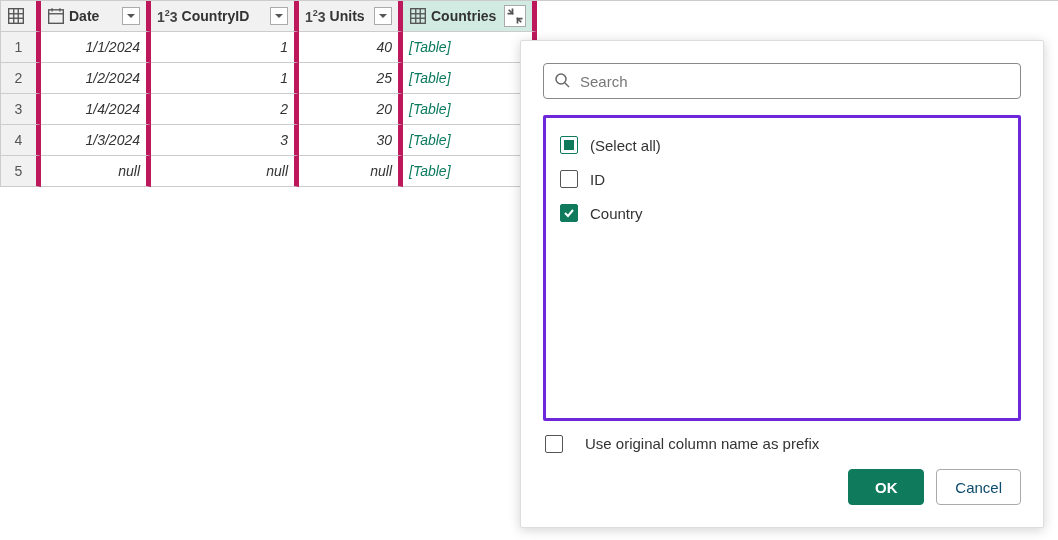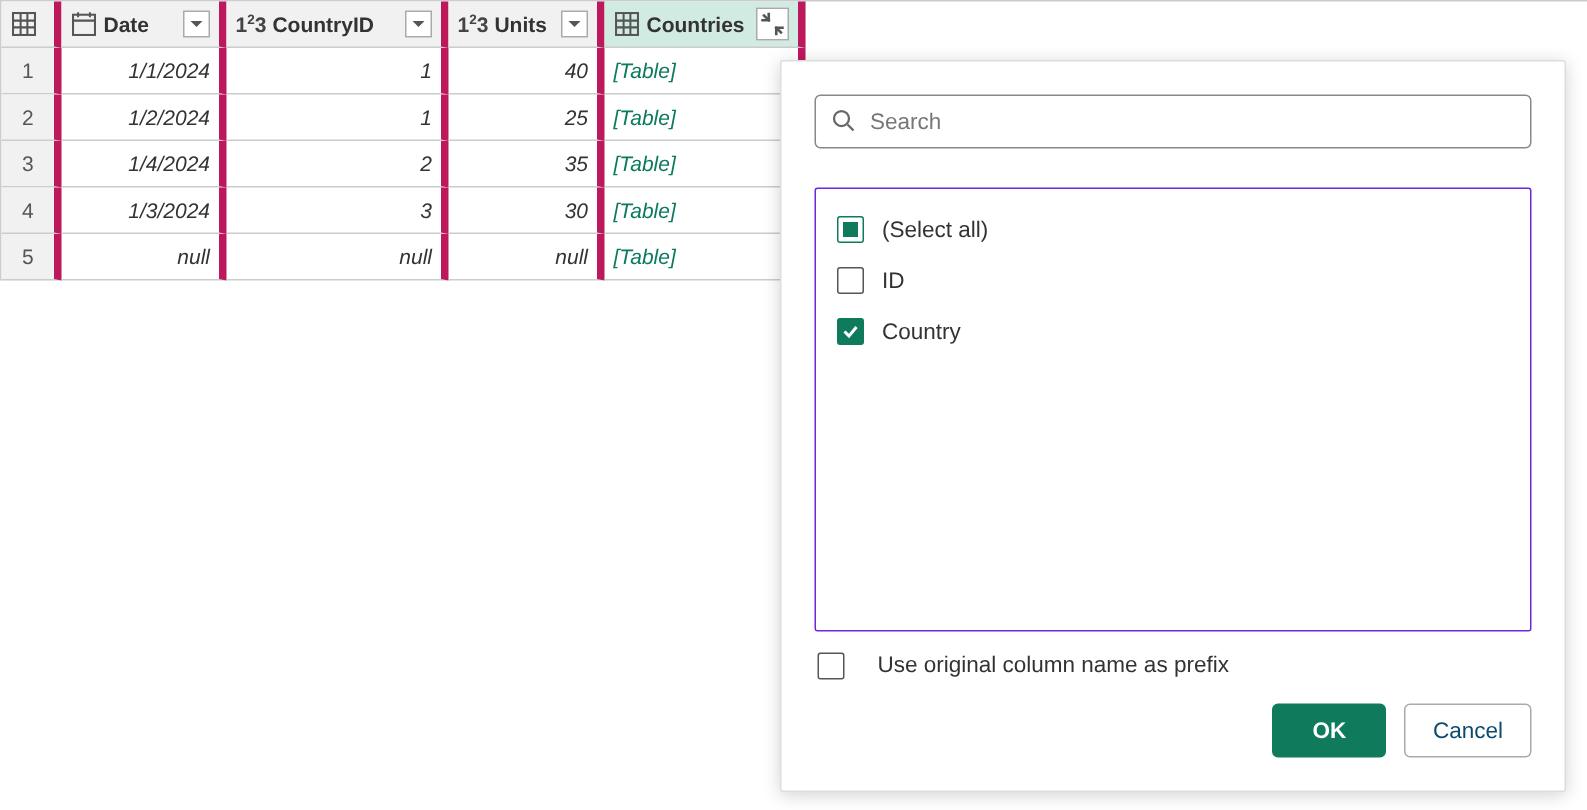--- a/index.html
+++ b/index.html
@@ -85,22 +85,22 @@
     display:flex; align-items:center;
     padding: 0 10px;
     gap:8px;
   }
   .search-box input {
     border:none; outline:none; flex:1;
     font-size:15px; color:#555;
   }
   .search-box input::placeholder { color:#777; }
   .list-box {
-    margin-top: 26px;
-    border: 1px solid #6d28d9;
+    margin-top: 16px;
+    border: 3px solid #6d28d9;
     border-radius: 2px;
     flex: 1;
     padding: 10px 12px;
     overflow:auto;
   }
   .check-row {
     display:flex; align-items:center;
     gap:12px;
     padding: 8px 2px;
     font-size:15px;
@@ -210,21 +210,21 @@
 
   <div class="rownum">2</div>
   <div class="rcell right">1/2/2024</div>
   <div class="rcell right">1</div>
   <div class="rcell right">25</div>
   <div class="rcell table">[Table]</div>
 
   <div class="rownum">3</div>
   <div class="rcell right">1/4/2024</div>
   <div class="rcell right">2</div>
-  <div class="rcell right">35</div>
+  <div class="rcell right">20</div>
   <div class="rcell table">[Table]</div>
 
   <div class="rownum">4</div>
   <div class="rcell right">1/3/2024</div>
   <div class="rcell right">3</div>
   <div class="rcell right">30</div>
   <div class="rcell table">[Table]</div>
 
   <div class="rownum">5</div>
   <div class="rcell right">null</div>

